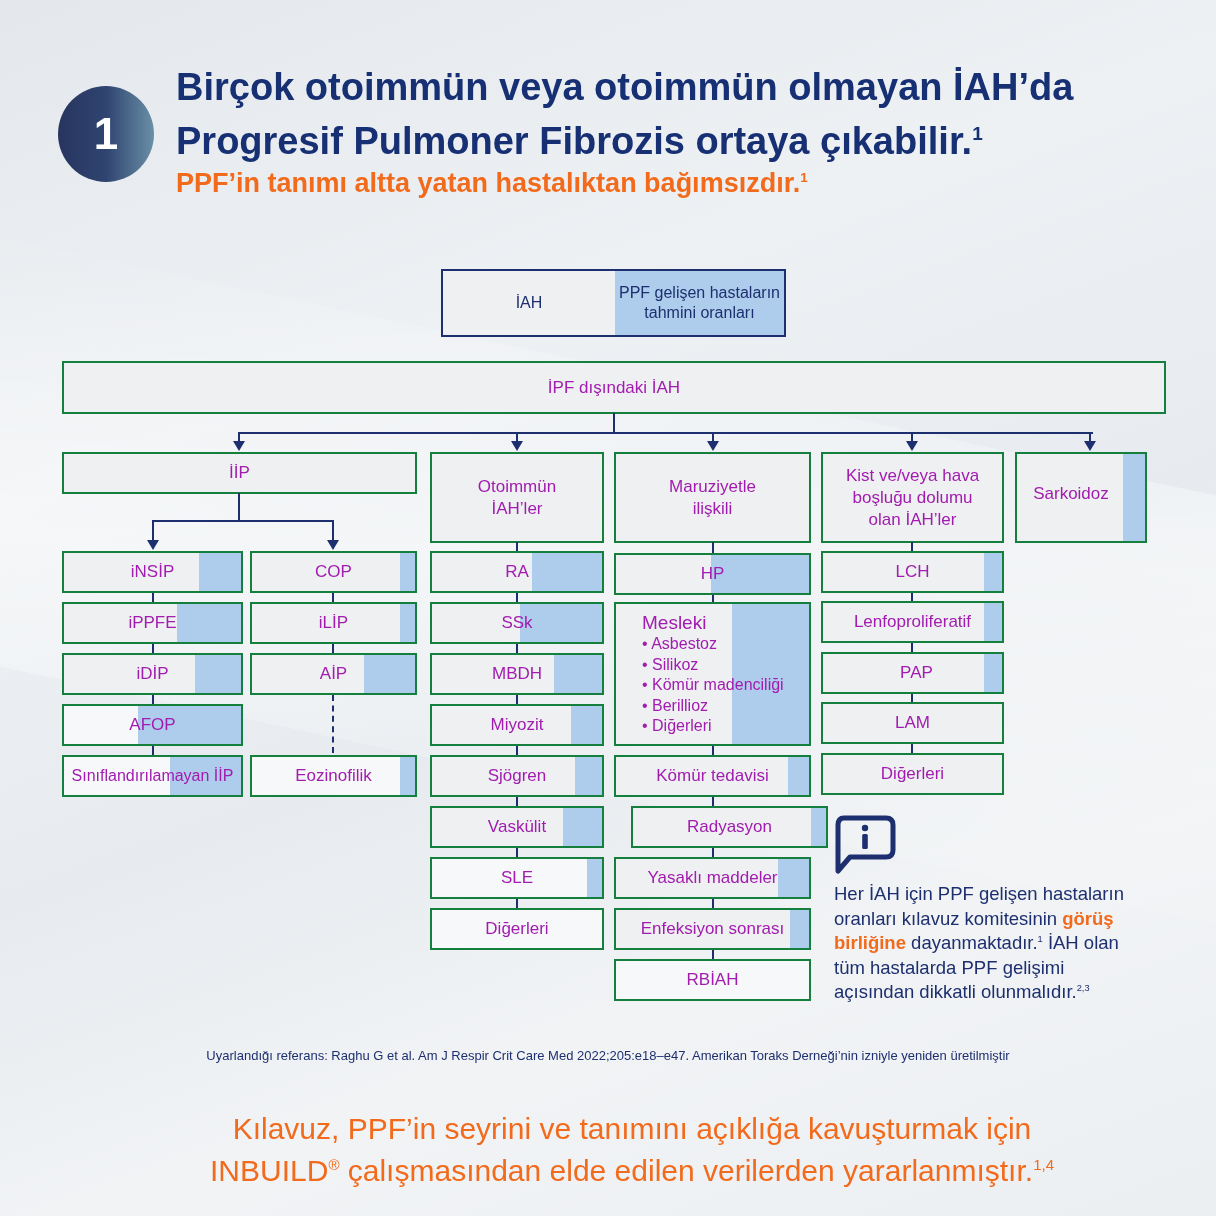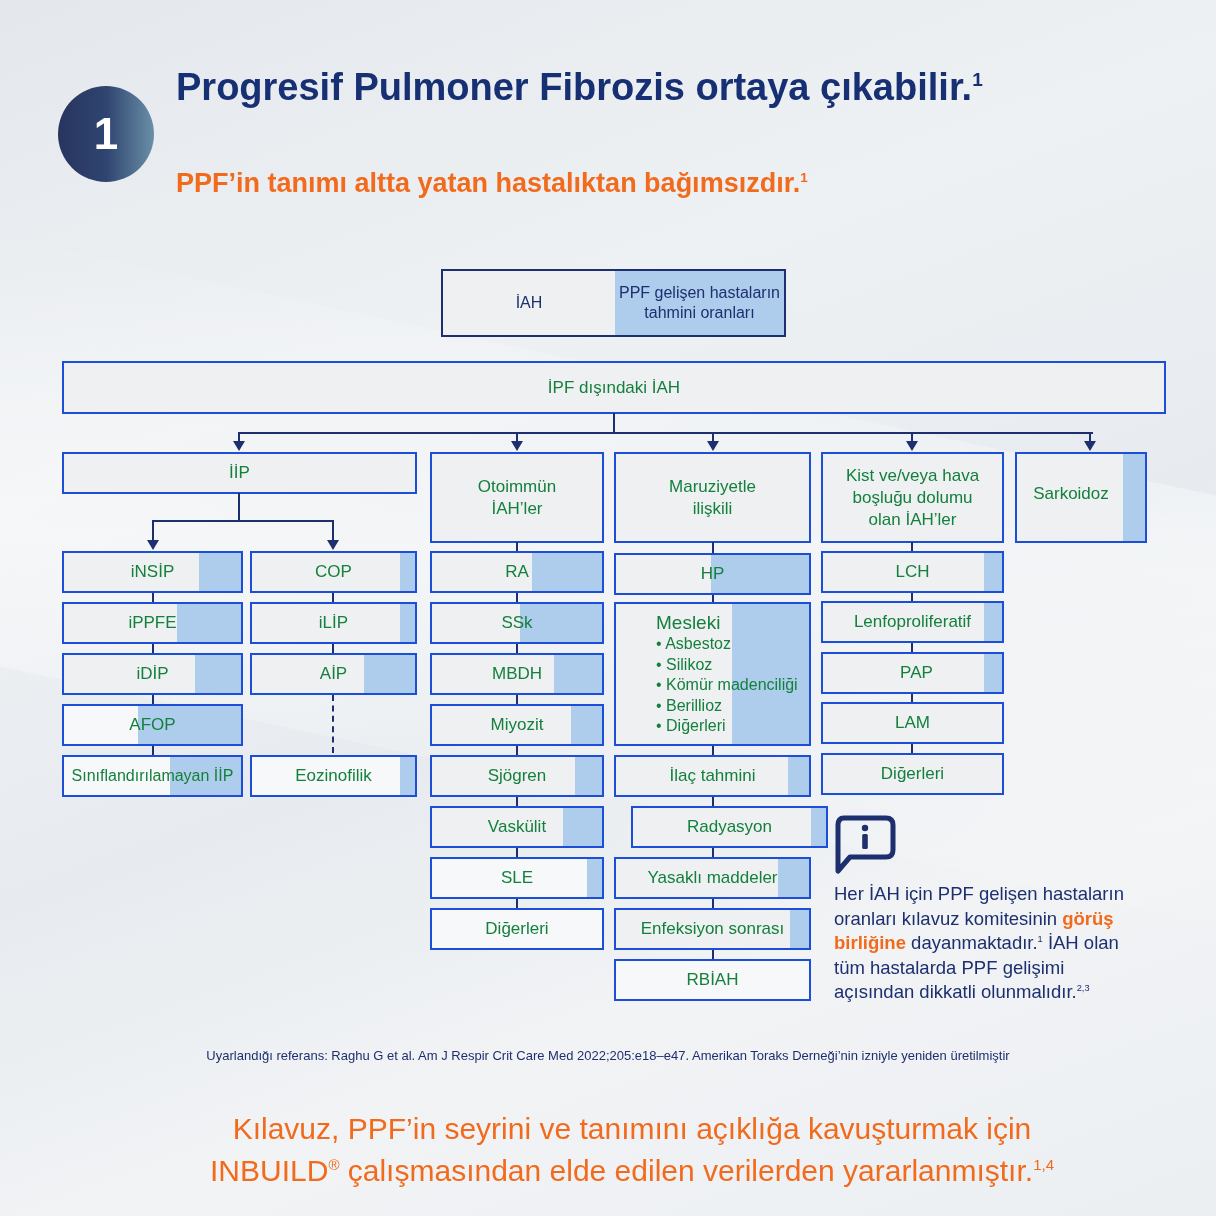--- a/index.html
+++ b/index.html
@@ -22,41 +22,41 @@
   }
   .title {
     position:absolute; left:176px; top:60px; width:1000px;
     font-weight:bold; font-size:38px; line-height:54px; color:#173074;
   }
   .subtitle {
     position:absolute; left:176px; top:168px; font-weight:bold; font-size:27px; color:#f26a1b;
   }
   sup { font-size:0.5em; vertical-align:super; line-height:0; }
   .box {
-    position:absolute; box-sizing:border-box; border:2px solid #1d4ed8;
+    position:absolute; box-sizing:border-box; border:2px solid #15803d;
     background:#eef0f2; display:flex; align-items:center; justify-content:center;
-    text-align:center; font-size:17px; color:#15803d; overflow:hidden;
+    text-align:center; font-size:17px; color:#a21caf; overflow:hidden;
   }
   .box .fill { position:absolute; right:0; top:0; bottom:0; background:#aecdec; }
   .box .lbl { position:relative; z-index:1; line-height:22px; }
   .box.white { background:#f7f8f9; }
   .legend {
     position:absolute; left:441px; top:269px; width:345px; height:68px; box-sizing:border-box;
     border:2px solid #1d2f6f; display:flex; font-size:16px;
   }
   .legend .l { flex:0 0 172px; background:#eef0f2; display:flex; align-items:center; justify-content:center; }
   .legend .r { flex:1; background:#aecdec; display:flex; align-items:center; justify-content:center; text-align:center; line-height:20px; }
   .line { position:absolute; background:#1d2f6f; }
   .arrow {
     position:absolute; width:0; height:0;
     border-left:6px solid transparent; border-right:6px solid transparent; border-top:10px solid #1d2f6f;
   }
   .dash { position:absolute; border-left:2px dashed #1d2f6f; width:0; }
   .mesleki { align-items:flex-start; justify-content:flex-start; }
-  .mesleki .lbl { text-align:left; padding:8px 0 0 40px; }
+  .mesleki .lbl { text-align:left; padding:8px 0 0 26px; }
   .mesleki .head { font-size:19px; line-height:22px; }
   .mesleki .item { font-size:16px; line-height:20.5px; }
   .info-icon { position:absolute; left:834px; top:815px; }
   .info-text {
     position:absolute; left:834px; top:882px; width:300px; font-size:18.5px; line-height:24.5px; color:#1d2f6f;
   }
   .info-text .hl { color:#f26a1b; font-weight:bold; }
   .ref { position:absolute; left:0; width:1216px; top:1048px; text-align:center; font-size:13px; color:#1d2f6f; }
   .footer {
     position:absolute; left:0; width:1216px; top:1108px; text-align:center;
@@ -65,20 +65,21 @@
 </style>
 </head>
 <body>
 
 <div class="bg-swoosh"></div>
 
 <div class="badge">
   <span>1</span>
 </div>
 <div class="title">
+  <div>Birçok otoimmün veya otoimmün olmayan İAH’da</div>
   <div><span>Progresif Pulmoner Fibrozis ortaya çıkabilir.</span><sup>1</sup></div>
 </div>
 <div class="subtitle"><span>PPF’in tanımı altta yatan hastalıktan bağımsızdır.</span><sup>1</sup></div>
 
 <div class="legend">
   <div class="l">İAH</div>
   <div class="r">PPF gelişen hastaların tahmini oranları</div>
 </div>
 
 <div class="box" style="left:62px;top:361px;width:1104px;height:53px;">
@@ -199,21 +200,21 @@
     <div class="head">Mesleki</div>
     <div class="item">• Asbestoz</div>
     <div class="item">• Silikoz</div>
     <div class="item">• Kömür madenciliği</div>
     <div class="item">• Berillioz</div>
     <div class="item">• Diğerleri</div>
   </div>
 </div>
 <div class="box" style="left:614px;top:755px;width:197px;height:42px;">
     <div class="fill" style="width:11%"></div>
-    <span class="lbl">İlaç tahmini</span>
+    <span class="lbl">Kömür tedavisi</span>
   </div>
 <div class="box" style="left:614px;top:806px;width:197px;height:42px;margin-left:17px;">
     <div class="fill" style="width:8%"></div>
     <span class="lbl">Radyasyon</span>
   </div>
 <div class="box" style="left:614px;top:857px;width:197px;height:42px;">
     <div class="fill" style="width:16%"></div>
     <span class="lbl">Yasaklı maddeler</span>
   </div>
 <div class="box" style="left:614px;top:908px;width:197px;height:42px;">

